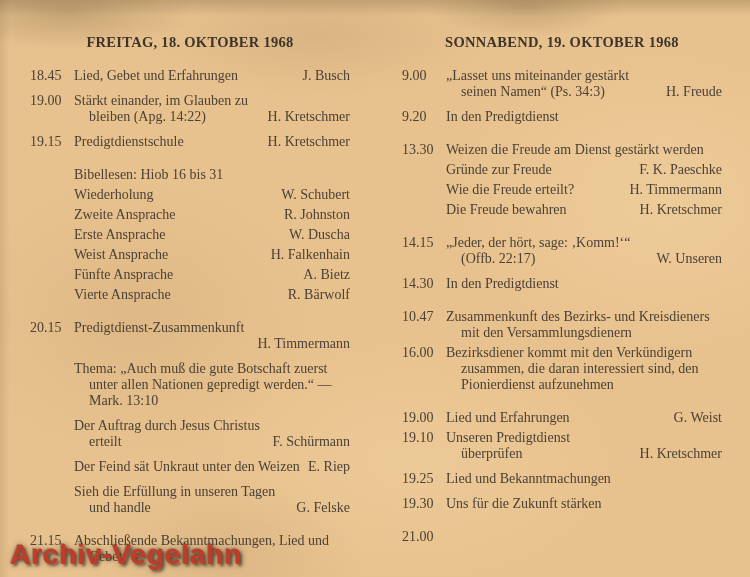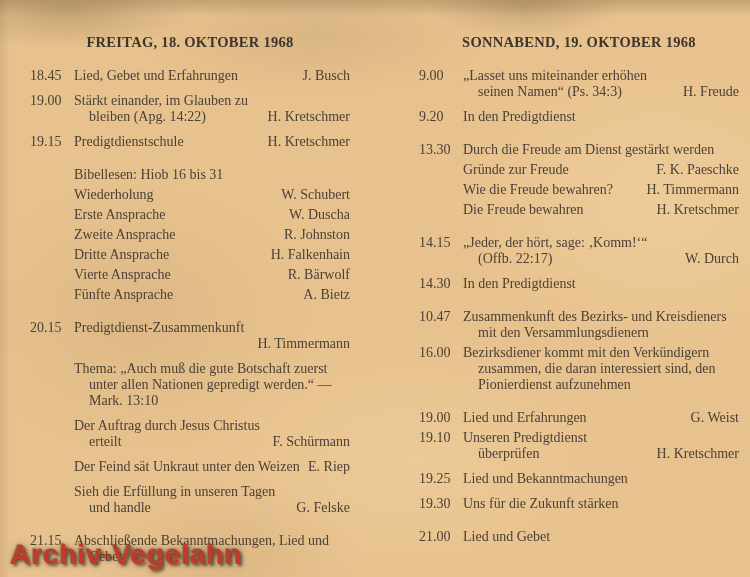--- a/index.html
+++ b/index.html
@@ -16,21 +16,21 @@
       radial-gradient(ellipse 260px 90px at 42% 6%, rgba(112,88,56,0.12), transparent 70%),
       radial-gradient(ellipse 300px 220px at 88% 35%, rgba(255,238,196,0.22), transparent 70%),
       radial-gradient(ellipse 260px 200px at 18% 55%, rgba(116,90,56,0.09), transparent 70%),
       radial-gradient(ellipse 300px 180px at 55% 80%, rgba(255,240,202,0.16), transparent 70%),
       radial-gradient(ellipse 200px 120px at 30% 97%, rgba(116,90,56,0.10), transparent 70%);
     font-family:"Liberation Serif","DejaVu Serif",serif;
     color:#4b4136;
   }
   .col{position:absolute;top:34px;}
   .col-left{left:30px;width:320px;}
-  .col-right{left:419px;width:320px;}
+  .col-right{left:402px;width:320px;}
   .col-title{
     margin:0 0 17px 0;
     text-align:center;
     font-size:14.5px;
     font-weight:bold;
     letter-spacing:0.3px;
     color:#3d352b;
   }
   .row{display:flex;align-items:flex-start;margin-top:0;font-size:14px;line-height:16px;justify-content:space-between;}
   .gap-sm{margin-top:4px;}
@@ -93,50 +93,50 @@
         <div class="row gap-sm">
           <span class="time"></span>
           <span class="main">
             <span class="topic">Wiederholung</span>
             <span class="speaker">W. Schubert</span>
           </span>
         </div>
         <div class="row gap-sm">
           <span class="time"></span>
           <span class="main">
+            <span class="topic">Zweite Ansprache</span>
+            <span class="speaker">R. Johnston</span>
+          </span>
+        </div>
+        <div class="row gap-sm">
+          <span class="time"></span>
+          <span class="main">
             <span class="topic">Erste Ansprache</span>
             <span class="speaker">W. Duscha</span>
           </span>
         </div>
         <div class="row gap-sm">
           <span class="time"></span>
           <span class="main">
-            <span class="topic">Zweite Ansprache</span>
-            <span class="speaker">R. Johnston</span>
-          </span>
-        </div>
-        <div class="row gap-sm">
-          <span class="time"></span>
-          <span class="main">
-            <span class="topic">Dritte Ansprache</span>
+            <span class="topic">Weist Ansprache</span>
             <span class="speaker">H. Falkenhain</span>
+          </span>
+        </div>
+        <div class="row gap-sm">
+          <span class="time"></span>
+          <span class="main">
+            <span class="topic">Fünfte Ansprache</span>
+            <span class="speaker">A. Bietz</span>
           </span>
         </div>
         <div class="row gap-sm">
           <span class="time"></span>
           <span class="main">
             <span class="topic">Vierte Ansprache</span>
             <span class="speaker">R. Bärwolf</span>
-          </span>
-        </div>
-        <div class="row gap-sm">
-          <span class="time"></span>
-          <span class="main">
-            <span class="topic">Fünfte Ansprache</span>
-            <span class="speaker">A. Bietz</span>
           </span>
         </div>
         <div class="row gap-lg">
           <span class="time">20.15</span>
           <span class="main below">
             <span class="topic">Predigtdienst-Zusammenkunft</span>
             <span class="speaker">H. Timmermann</span>
           </span>
         </div>
         <div class="row gap-md">
@@ -173,62 +173,62 @@
           </span>
         </div>
       </div>
   </div>
   <div class="col col-right" id="col-1">
     <h2 class="col-title">SONNABEND, 19. OKTOBER 1968</h2>
     <div class="rows">
         <div class="row">
           <span class="time">9.00</span>
           <span class="main">
-            <span class="topic">„Lasset uns miteinander erhöhen seinen Namen“ (Ps. 34:3)</span>
+            <span class="topic">„Lasset uns miteinander gestärkt seinen Namen“ (Ps. 34:3)</span>
             <span class="speaker">H. Freude</span>
           </span>
         </div>
         <div class="row gap-md">
           <span class="time">9.20</span>
           <span class="main">
             <span class="topic">In den Predigtdienst</span>
           </span>
         </div>
         <div class="row gap-lg">
           <span class="time">13.30</span>
           <span class="main">
-            <span class="topic">Durch die Freude am Dienst gestärkt werden</span>
+            <span class="topic">Weizen die Freude am Dienst gestärkt werden</span>
           </span>
         </div>
         <div class="row gap-sm">
           <span class="time"></span>
           <span class="main">
             <span class="topic">Gründe zur Freude</span>
             <span class="speaker">F. K. Paeschke</span>
           </span>
         </div>
         <div class="row gap-sm">
           <span class="time"></span>
           <span class="main">
-            <span class="topic">Wie die Freude bewahren?</span>
+            <span class="topic">Wie die Freude erteilt?</span>
             <span class="speaker">H. Timmermann</span>
           </span>
         </div>
         <div class="row gap-sm">
           <span class="time"></span>
           <span class="main">
             <span class="topic">Die Freude bewahren</span>
             <span class="speaker">H. Kretschmer</span>
           </span>
         </div>
         <div class="row gap-lg">
           <span class="time">14.15</span>
           <span class="main">
             <span class="topic">„Jeder, der hört, sage: ‚Komm!‘“ (Offb. 22:17)</span>
-            <span class="speaker">W. Durch</span>
+            <span class="speaker">W. Unseren</span>
           </span>
         </div>
         <div class="row gap-md">
           <span class="time">14.30</span>
           <span class="main">
             <span class="topic">In den Predigtdienst</span>
           </span>
         </div>
         <div class="row gap-lg">
           <span class="time">10.47</span>
@@ -263,20 +263,17 @@
           </span>
         </div>
         <div class="row gap-md">
           <span class="time">19.30</span>
           <span class="main">
             <span class="topic">Uns für die Zukunft stärken</span>
           </span>
         </div>
         <div class="row gap-lg">
           <span class="time">21.00</span>
-          <span class="main">
-            <span class="topic">Lied und Gebet</span>
-          </span>
         </div>
       </div>
   </div>
   <div class="watermark">Archiv-Vegelahn</div>
 </div>
 
 </body></html>

